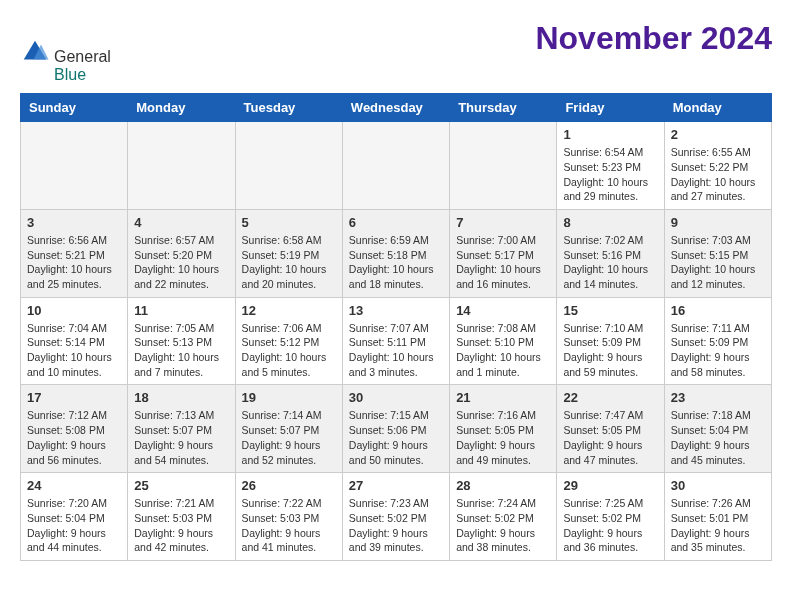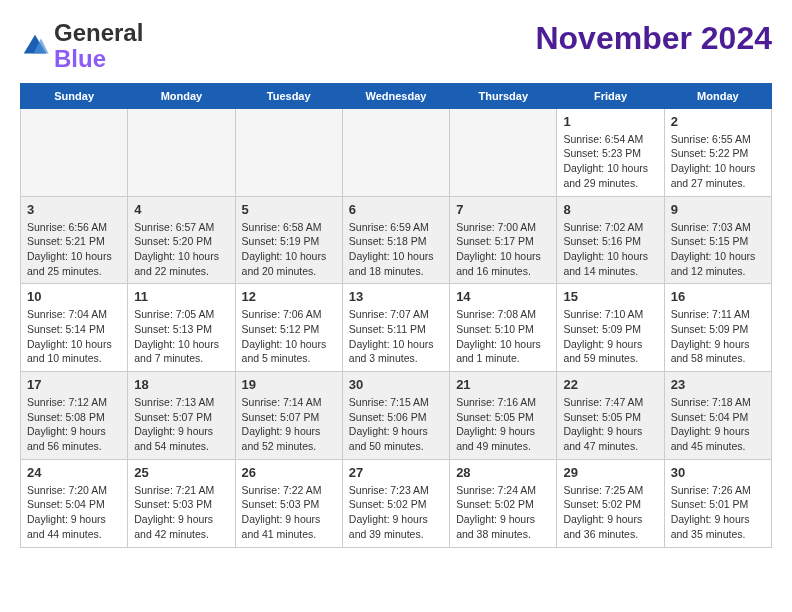--- a/index.html
+++ b/index.html
@@ -15,26 +15,27 @@
       justify-content: space-between;
       align-items: flex-start;
       margin-bottom: 10px;
     }
     .logo {
       display: flex;
       align-items: center;
       gap: 4px;
     }
     .logo-text {
-      font-size: 24px;
-      font-weight: bold;
+      font-size: 16px;
+      font-weight: normal;
       line-height: 1.1;
+      margin-top: 28px;
     }
     .logo-general { color: #333; }
-    .logo-blue { color: #8b5cf6; }
+    .logo-blue { color: #0f766e; }
     .logo-icon {
       width: 30px;
       height: 30px;
     }
     .title-area {
       text-align: right;
     }
     .month-title {
       font-size: 32px;
       color: #4c1d95;
@@ -45,22 +46,22 @@
       color: #555;
     }
     .calendar {
       width: 100%;
       border-collapse: collapse;
     }
     .calendar th {
       background: #1a5fb4;
       color: #fff;
       padding: 6px 8px;
-      text-align: center;
-      font-size: 11px;
+      text-align: left;
+      font-size: 13px;
       border: 1px solid #1a5fb4;
     }
     .calendar td {
       border: 1px solid #ccc;
       vertical-align: top;
       padding: 5px 6px;
       width: calc(100%/7);
       min-height: 80px;
       font-size: 11px;
       color: #333;

